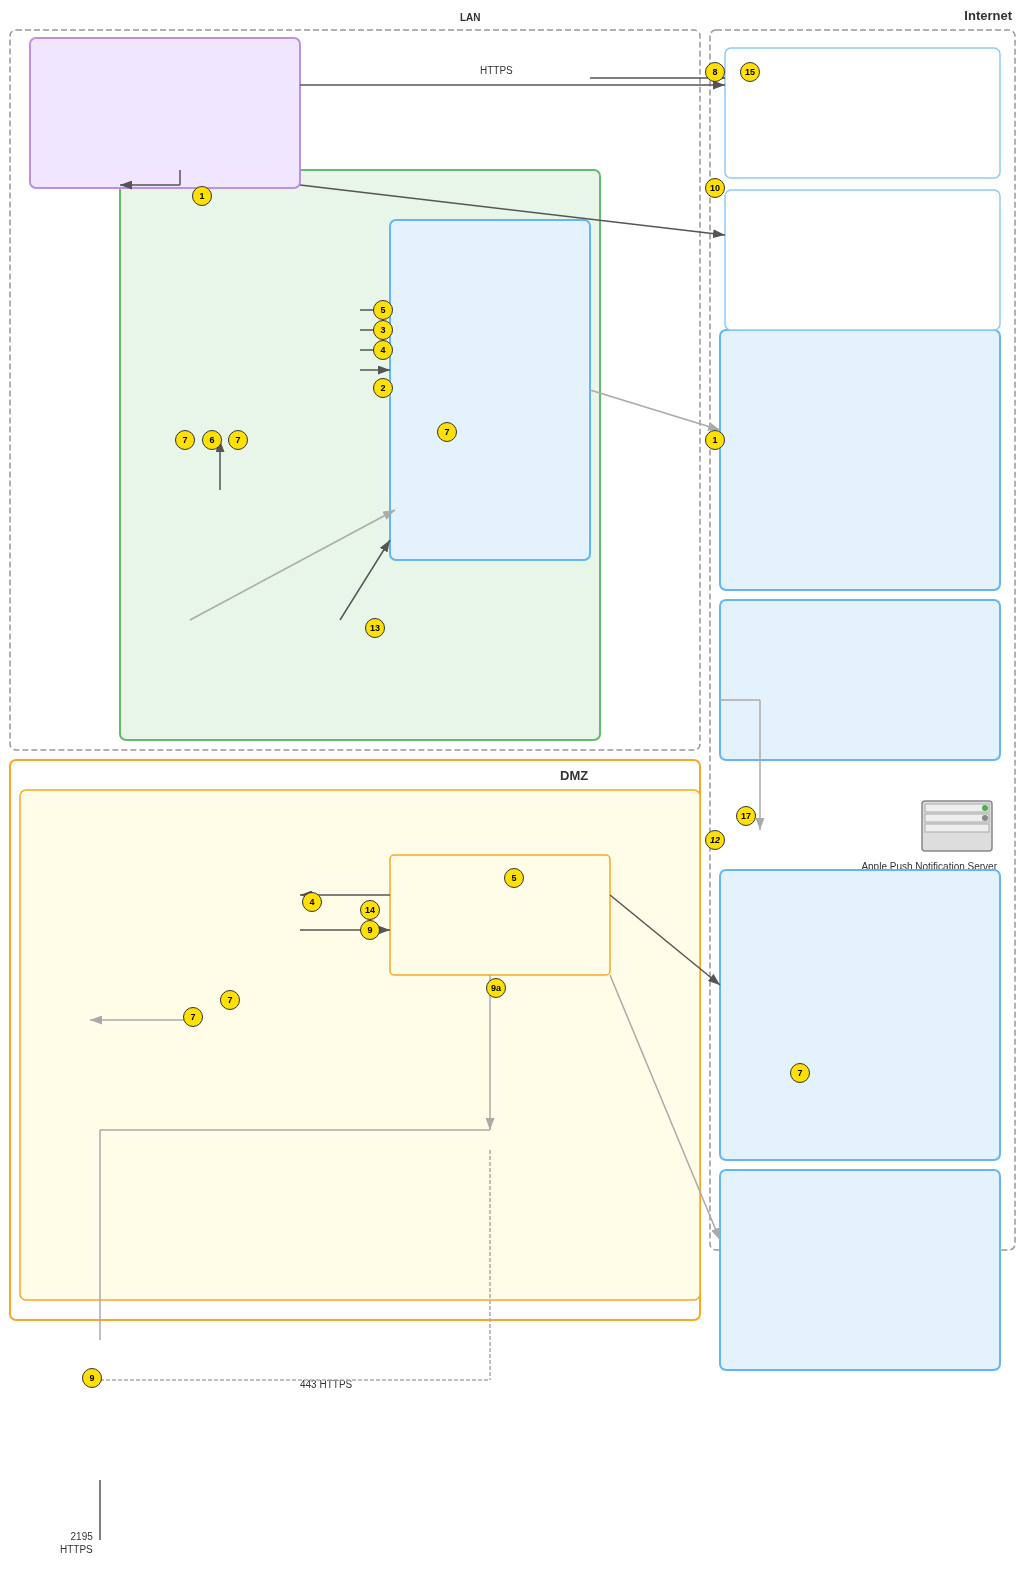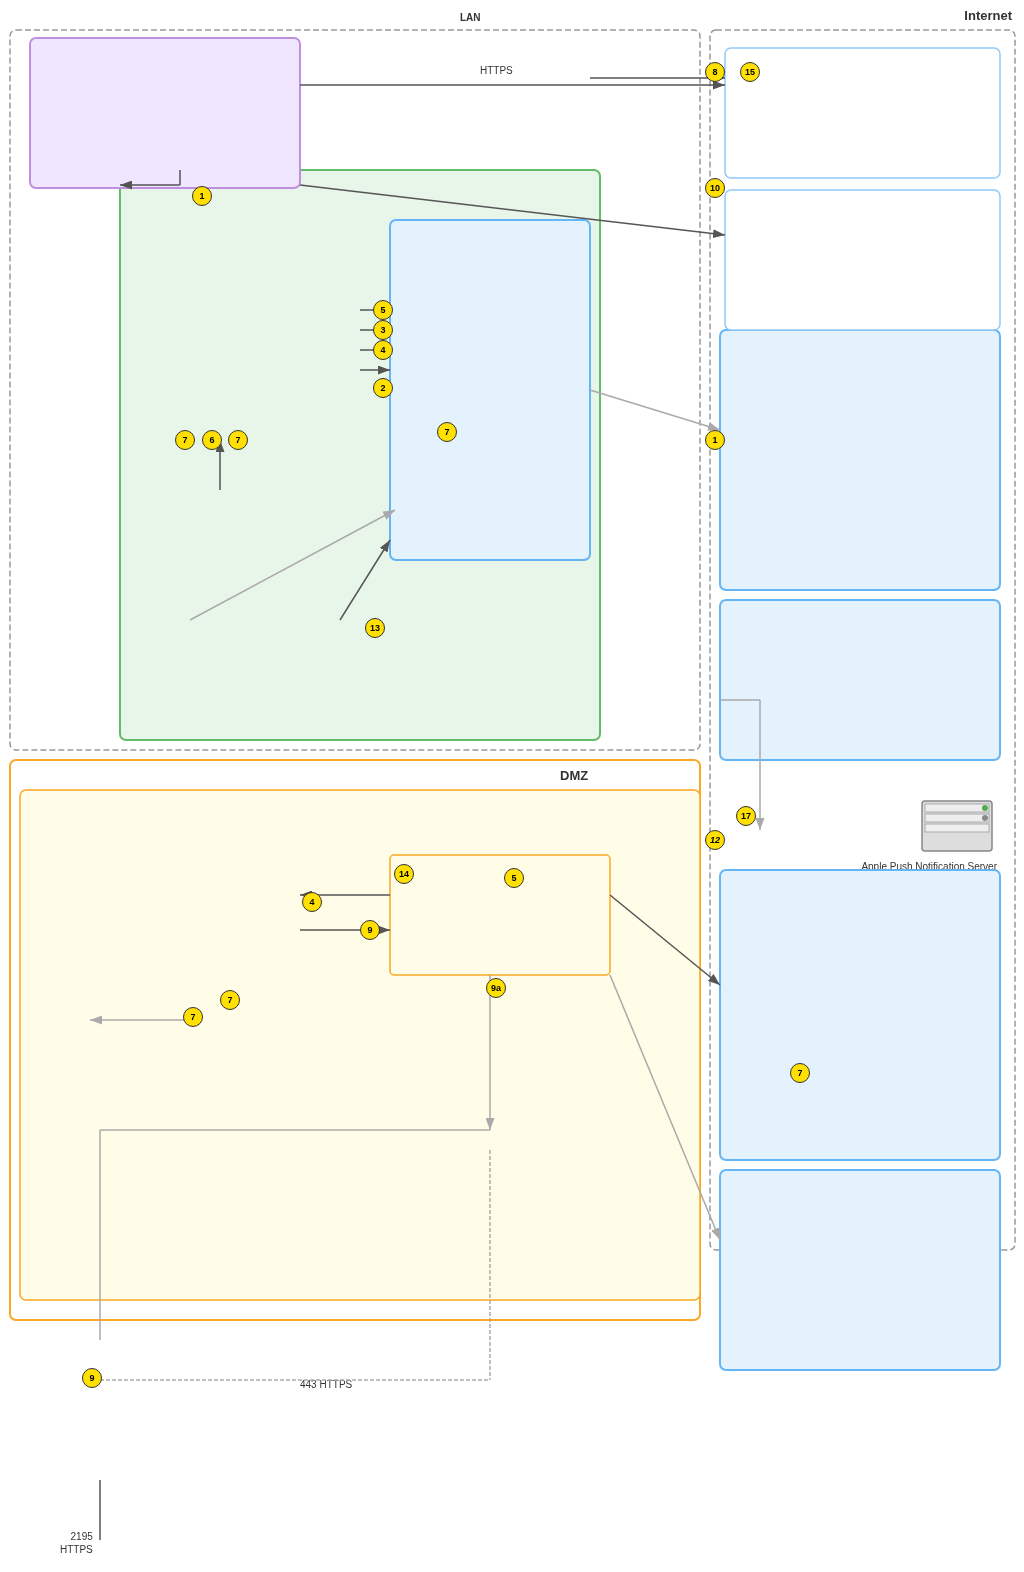--- a/index.html
+++ b/index.html
@@ -507,20 +507,20 @@
   <div class="badge" style="left:220px; top:990px;">7</div>
   <div class="badge" style="left:183px; top:1007px;">7</div>
   <div class="badge" style="left:790px; top:1063px;">7</div>
   <div class="badge" style="left:705px; top:62px;">8</div>
   <div class="badge" style="left:360px; top:920px;">9</div>
   <div class="badge" style="left:486px; top:978px;">9a</div>
   <div class="badge" style="left:705px; top:178px;">10</div>
   <div class="badge" style="left:705px; top:430px;">1</div>
   <div class="badge" style="left:705px; top:830px;font-style:italic;">12</div>
   <div class="badge" style="left:736px; top:806px;">17</div>
-  <div class="badge" style="left:360px; top:864px;margin-left:34px;">14</div>
+  <div class="badge" style="left:360px; top:900px;">14</div>
   <div class="badge" style="left:740px; top:62px;">15</div>
   <div class="badge" style="left:365px; top:618px;">13</div>
   <div class="badge" style="left:82px; top:1368px;">9</div>
   <div class="badge" style="left:504px; top:868px;">5</div>
   <div class="badge" style="left:302px; top:892px;">4</div>
 
 </div>
 
 </body></html>

